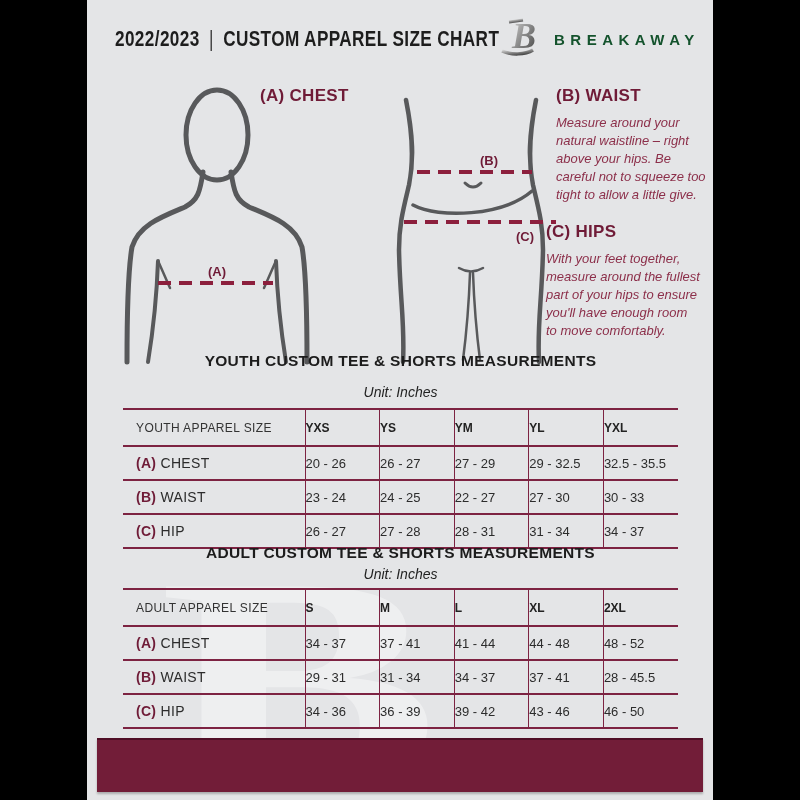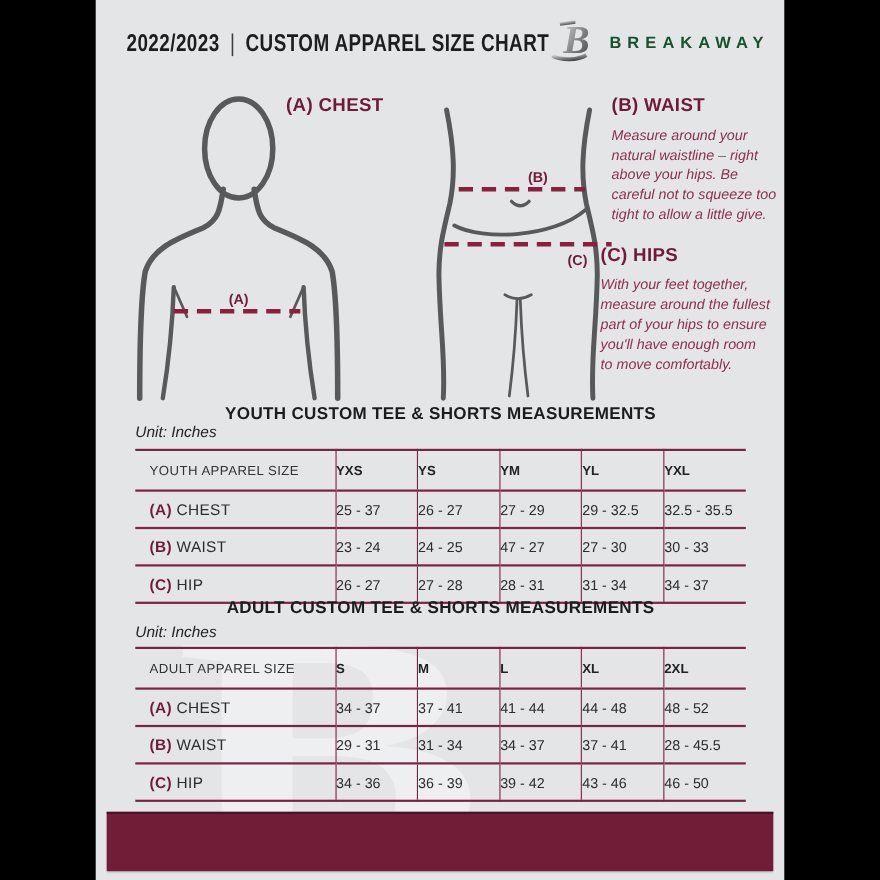--- a/index.html
+++ b/index.html
@@ -29,23 +29,23 @@
   .guide{position:absolute;z-index:1;}
   .guide-chest{left:173px;top:86px;width:140px;}
   .guide-waist{left:469px;top:86px;width:152px;}
   .guide-hips{left:459px;top:222px;width:154px;}
   .guide-heading{margin:0 0 8px 0;font-size:17px;font-weight:bold;letter-spacing:.3px;color:var(--maroon);}
   .guide-body{margin:0;font-size:13px;font-style:italic;line-height:1.38;color:var(--body-maroon);}
 
   
   .section-title{position:absolute;left:36px;width:555px;text-align:center;z-index:1;
     font-size:15.5px;font-weight:bold;letter-spacing:.3px;color:#1c1c1c;}
-  .section-unit{position:absolute;left:36px;width:555px;text-align:left;z-index:1;
+  .section-unit{position:absolute;left:36px;width:555px;text-align:center;z-index:1;
     font-size:14px;font-style:italic;color:#1f1f1f;}
-  .youth-title{top:368px;} .youth-unit{top:384px;}
+  .youth-title{top:352px;} .youth-unit{top:384px;}
   .adult-title{top:544px;} .adult-unit{top:566px;}
 
   
   .table-wrap{position:absolute;left:36px;z-index:1;}
   .youth-table{top:408px;} .adult-table{top:588px;}
   .size-table{border-collapse:collapse;table-layout:fixed;width:555px;
     border-top:2px solid var(--table-border);border-bottom:2px solid var(--table-border);}
   .size-table th,.size-table td{padding:0;text-align:left;vertical-align:middle;}
   .size-table thead th{height:35px;border-bottom:2px solid var(--table-border);font-size:12px;font-weight:bold;color:#222;}
   .size-table tbody td{height:32px;border-top:2px solid var(--table-border);font-size:13px;color:#2c2c2c;}
@@ -151,31 +151,31 @@
           <th>YXS</th>
           <th>YS</th>
           <th>YM</th>
           <th>YL</th>
           <th>YXL</th>
         </tr>
       </thead>
       <tbody>
         <tr>
           <td class="label-col"><span class="row-marker">(A)</span> <span>CHEST</span></td>
-          <td>25 - 37</td>
+          <td>20 - 26</td>
           <td>26 - 27</td>
           <td>27 - 29</td>
           <td>29 - 32.5</td>
           <td>32.5 - 35.5</td>
         </tr>
         <tr>
           <td class="label-col"><span class="row-marker">(B)</span> <span>WAIST</span></td>
           <td>23 - 24</td>
           <td>24 - 25</td>
-          <td>47 - 27</td>
+          <td>22 - 27</td>
           <td>27 - 30</td>
           <td>30 - 33</td>
         </tr>
         <tr>
           <td class="label-col"><span class="row-marker">(C)</span> <span>HIP</span></td>
           <td>26 - 27</td>
           <td>27 - 28</td>
           <td>28 - 31</td>
           <td>31 - 34</td>
           <td>34 - 37</td>

